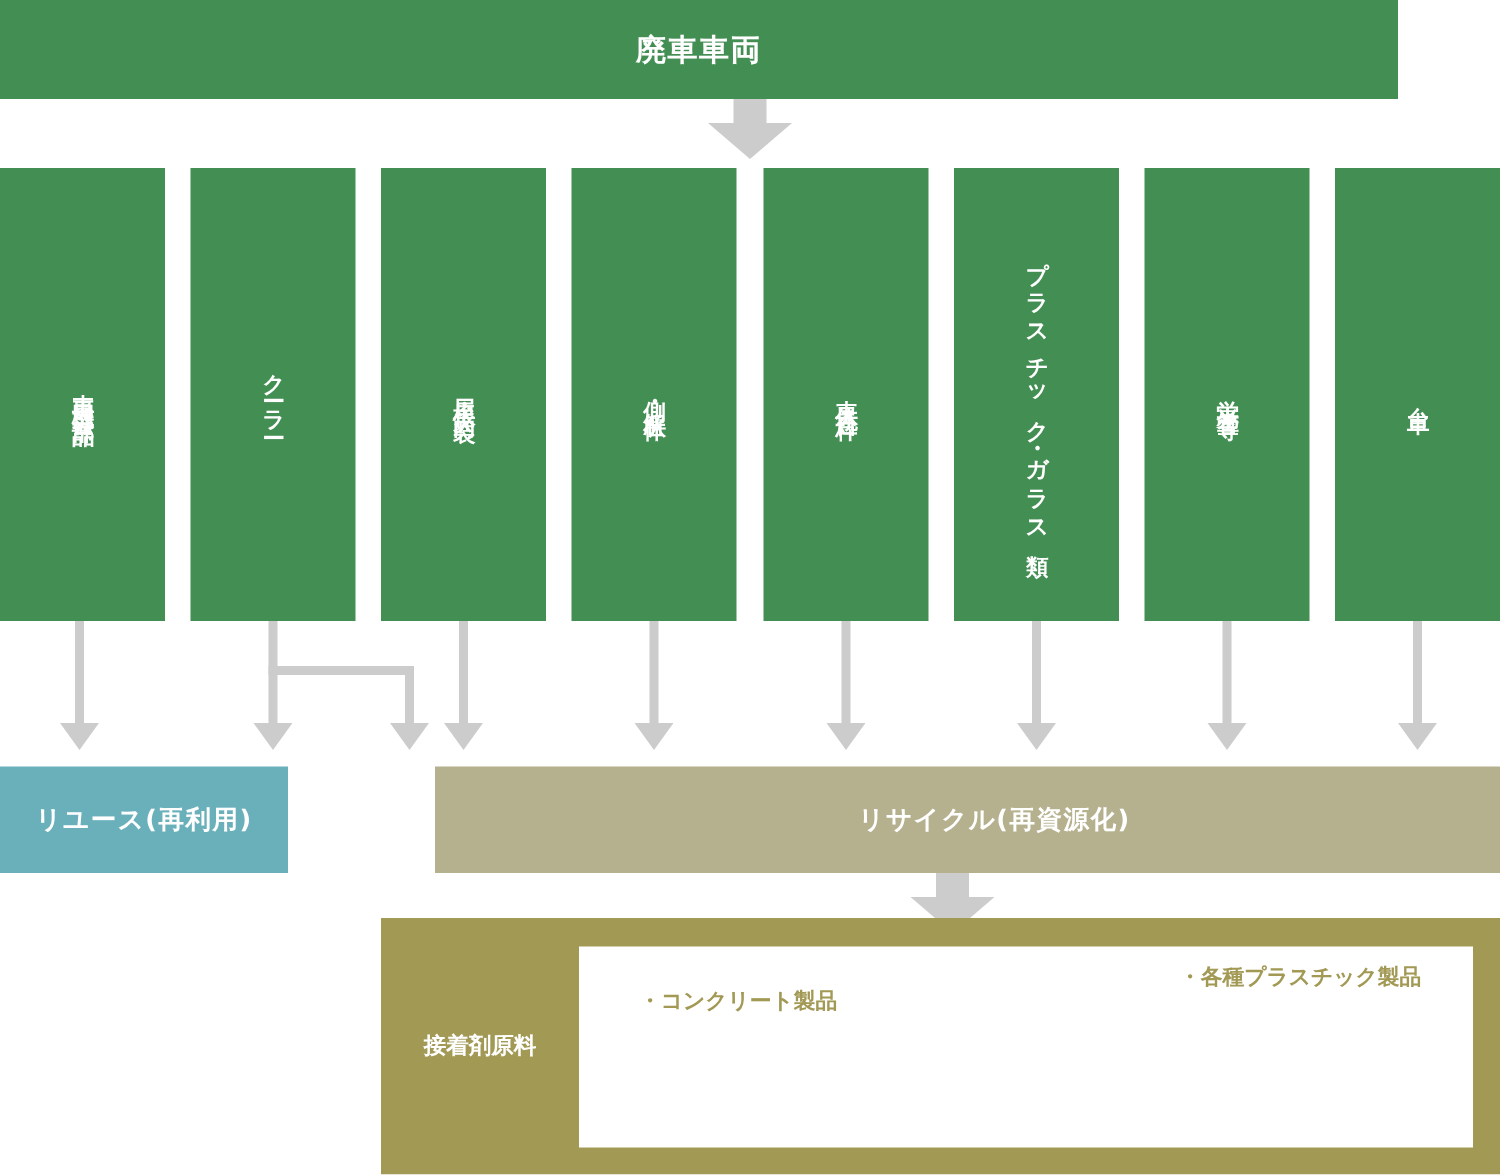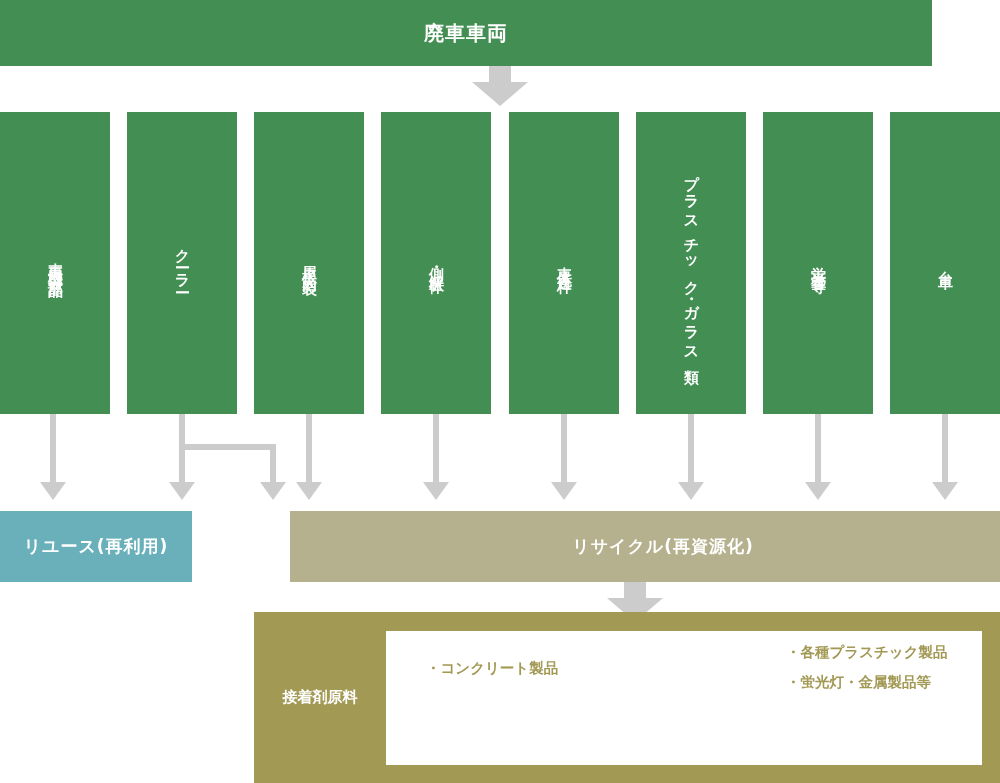--- a/index.html
+++ b/index.html
@@ -119,16 +119,15 @@
 </div>
 
 <div class="abs products">
   <div class="abs products-label">接着剤原料</div>
   <div class="abs products-box">
     <ul class="abs plist plist-left">
       <li>・コンクリート製品</li>
     </ul>
     <ul class="abs plist plist-right">
       <li>・各種プラスチック製品</li>
-      <li>・蛍光灯・金属製品等</li>
     </ul>
   </div>
 </div>
 
 </body></html>

